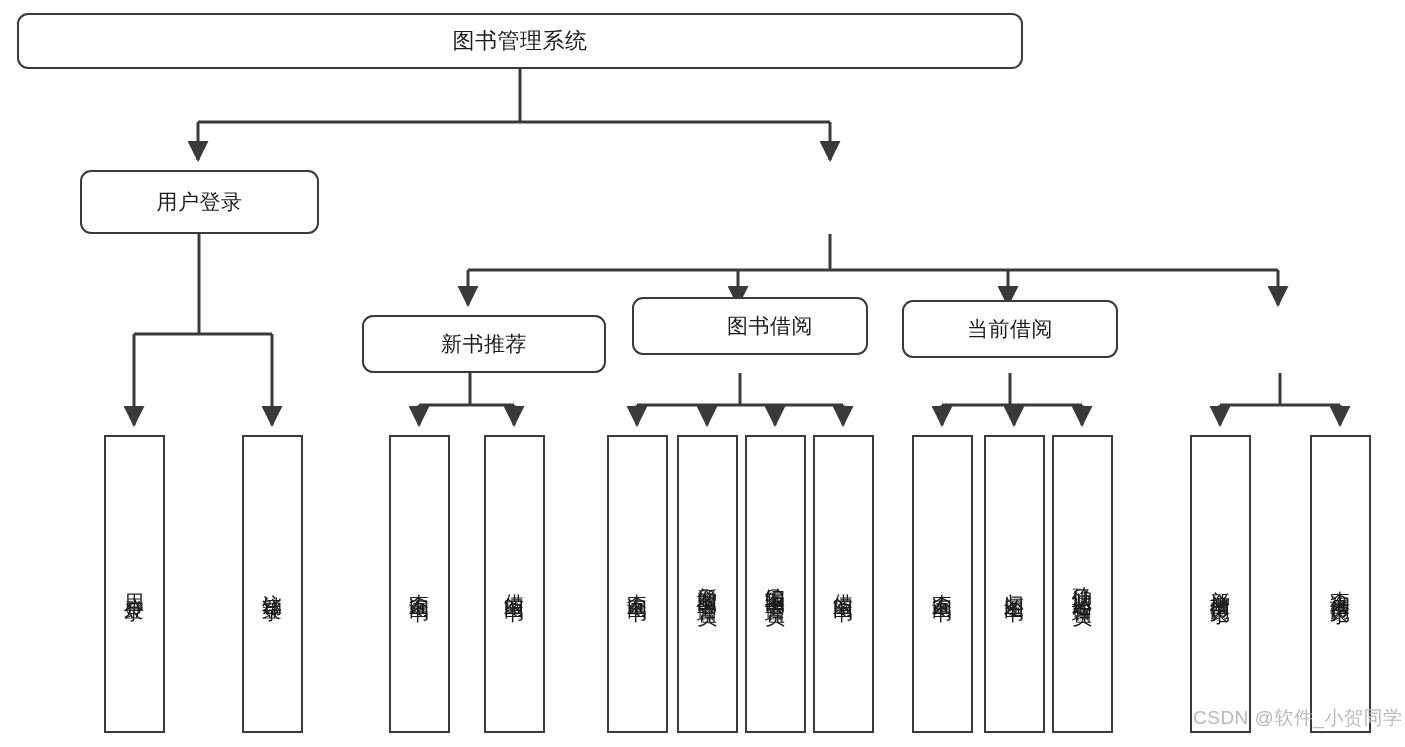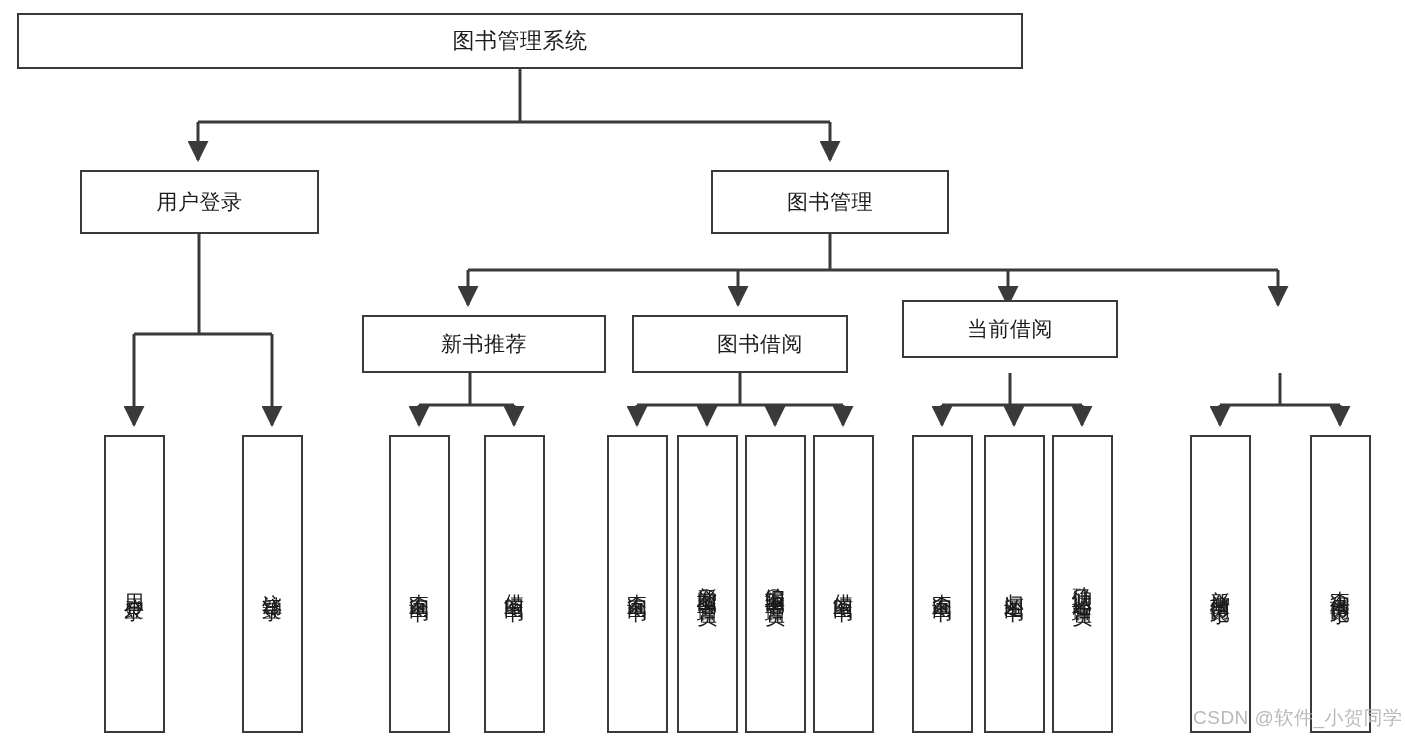--- a/index.html
+++ b/index.html
@@ -31,20 +31,21 @@
     background: #ffffff;
     border: 2px solid #3a3a3a;
     display: flex;
     align-items: center;
     justify-content: center;
     color: #1b1b1b;
   }
   .node.horiz {
     font-size: 21px;
     letter-spacing: 0.5px;
+    border-radius: 11px;
   }
   .node.vert {
     font-size: 20px;
   }
   .node.vert .vtext {
     writing-mode: vertical-rl;
     text-orientation: upright;
     letter-spacing: 3px;
     line-height: 1;
     white-space: nowrap;
@@ -115,28 +116,25 @@
     </g>
   </svg>
 
   <div class="node horiz root" style="left:17px; top:13px; width:1006px; height:56px;">
     <span>图书管理系统</span>
   </div>
 
   <div class="node horiz" style="left:80px; top:170px; width:239px; height:64px;">
     <span>用户登录</span>
   </div>
-  <div class="node horiz" style="left:711px; top:170px; width:238px; height:64px;">
-    <span>图书管理</span>
-  </div>
 
   <div class="node horiz" style="left:362px; top:315px; width:244px; height:58px;text-align:center;">
     <span>新书推荐</span>
   </div>
-  <div class="node horiz" style="left:632px; top:315px; width:216px; height:58px;padding-left:40px;">
+  <div class="node horiz" style="left:632px; top:297px; width:236px; height:58px;padding-left:40px;">
     <span>图书借阅</span>
   </div>
   <div class="node horiz" style="left:902px; top:300px; width:216px; height:58px;">
     <span>当前借阅</span>
   </div>
 
   <div class="node vert" style="left:104px; top:435px; width:61px; height:298px;">
     <span class="vtext">用户登录</span>
   </div>
   <div class="node vert" style="left:242px; top:435px; width:61px; height:298px;">

